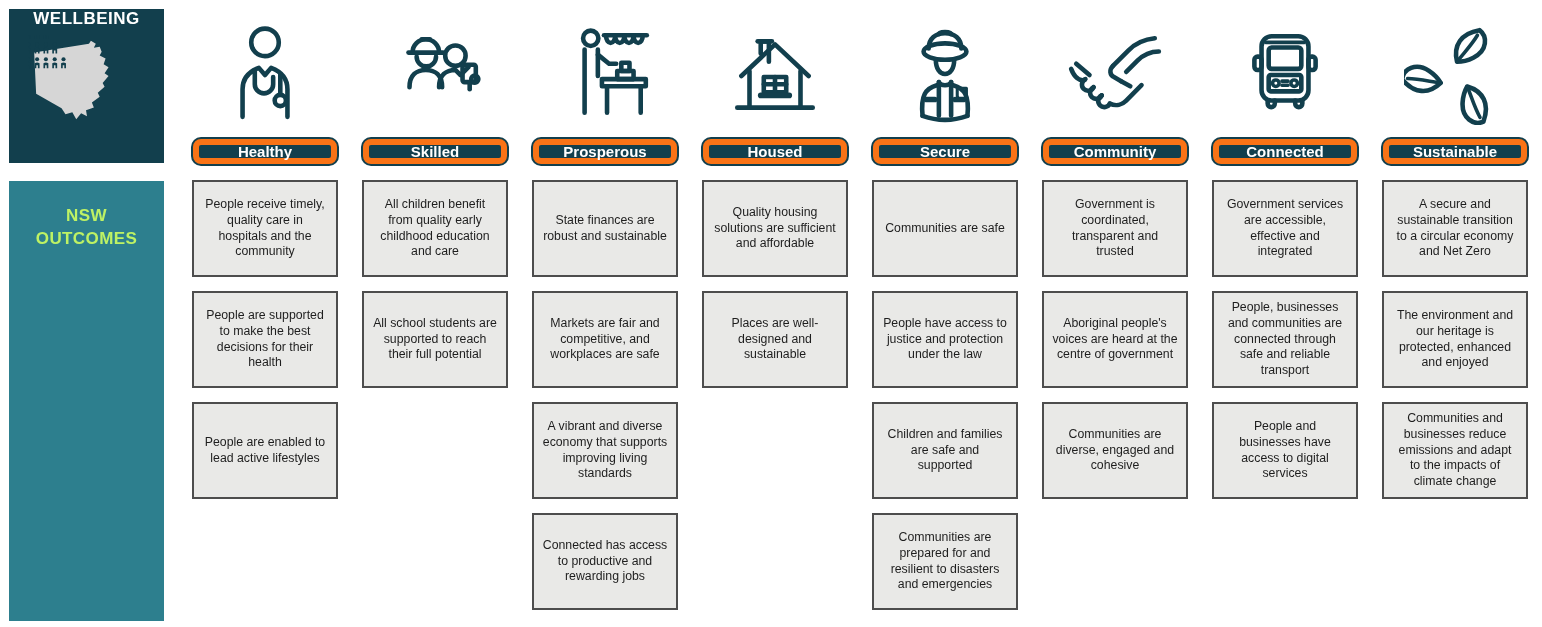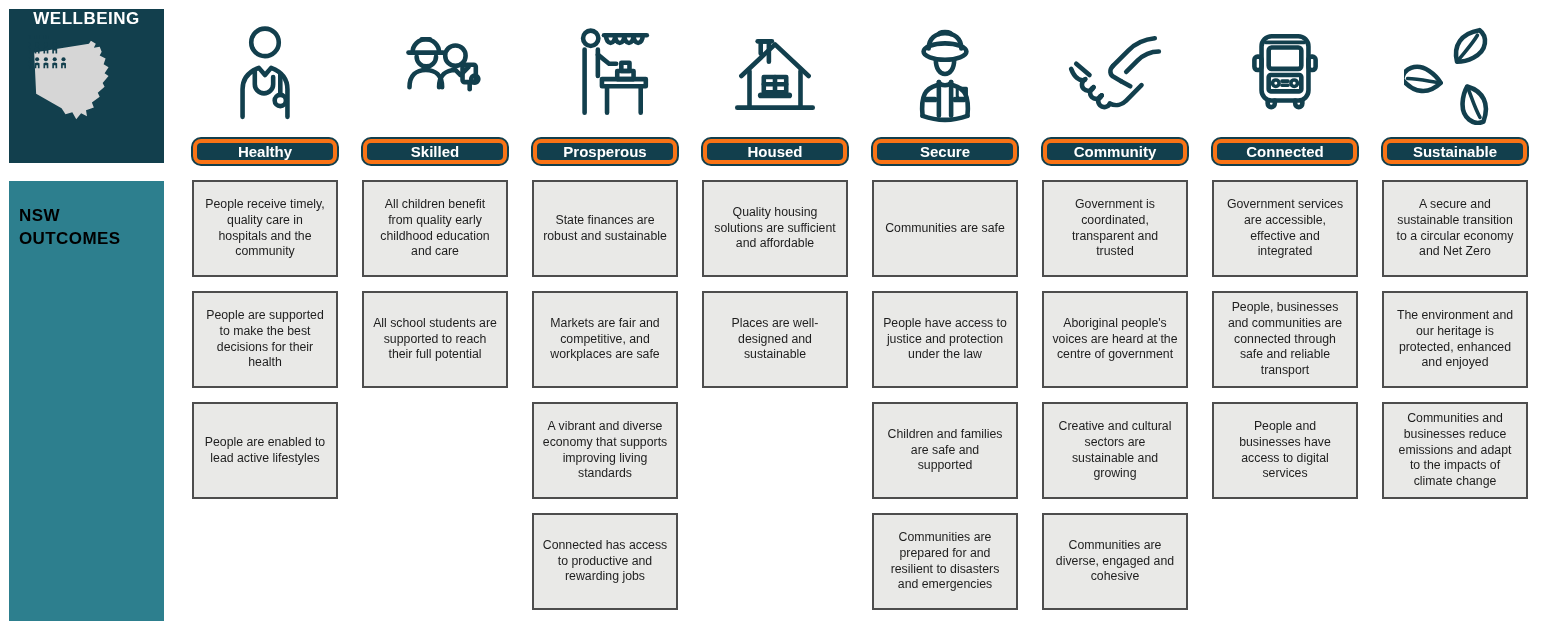--- a/index.html
+++ b/index.html
@@ -23,36 +23,36 @@
   .wellbeing-box{
     width:155px;height:154px;box-sizing:border-box;
     background:#123F4D;color:#ffffff;
     text-align:center;
   }
   .wellbeing-box .hdr{font-size:17px;font-weight:bold;letter-spacing:.5px;}
   .wellbeing-box svg{display:block;margin:6px auto 0;}
   .outcomes-box{
     width:155px;height:440px;box-sizing:border-box;
     margin-top:18px;
-    background:#2D7F8E;color:#000000;
-    text-align:left;padding:24px 10px 13px;
+    background:#2D7F8E;color:#bef264;
+    text-align:center;padding:24px 10px 13px;
     font-size:17px;font-weight:bold;line-height:1.35;letter-spacing:.4px;
     white-space:pre-line;
   }
   
   .column{display:flex;flex-direction:column;width:148px;}
   .icon-area{
     height:130px;display:flex;align-items:center;justify-content:center;
   }
   .icon-area svg{display:block;}
   .pill{
     box-sizing:border-box;
     height:25px;margin:0 2px 16px;
     background:#123F4D;
-    border:4px solid #f97316;
+    border:6px solid #f97316;
     box-shadow:0 0 0 2px #123F4D;
     border-radius:8px;
     color:#ffffff;font-weight:bold;font-size:15px;
     display:flex;align-items:center;justify-content:center;
   }
   .outcome-box{
     box-sizing:border-box;
     width:146px;height:97px;margin:0 1px 14px;
     background:#E9E9E7;
     border:2px solid #4D4D4D;
@@ -204,21 +204,20 @@
   <path d="M21 55 a6 6 0 1 0 8 8"></path>
   <path d="M29 63 a6 6 0 1 0 8 8"></path>
   <path d="M37 71 a6 6 0 1 0 8 8"></path>
   <path d="M45 79 c6 3 12 1 16-3 l15-15"></path>
   <path d="M56 57 l9 5"></path>
 </svg>
 </div>
         <div class="pill">Community</div>
         <div class="outcome-box">Government is coordinated, transparent and trusted</div>
         <div class="outcome-box">Aboriginal people's voices are heard at the centre of government</div>
-        <div class="outcome-box">Creative and cultural sectors are sustainable and growing</div>
         <div class="outcome-box">Communities are diverse, engaged and cohesive</div>
       </div>
       <div class="column">
         <div class="icon-area">
 <svg class="ic" viewBox="0 0 100 100" width="102" height="102">
   <rect x="27" y="13" width="46" height="63" rx="10"></rect>
   <path d="M31 19 h38" stroke-width="3.5"></path>
   <rect x="34" y="24" width="32" height="21" rx="3"></rect>
   <rect x="34" y="51" width="32" height="16" rx="2"></rect>
   <circle cx="41" cy="59" r="3.2" stroke-width="3.5"></circle>

